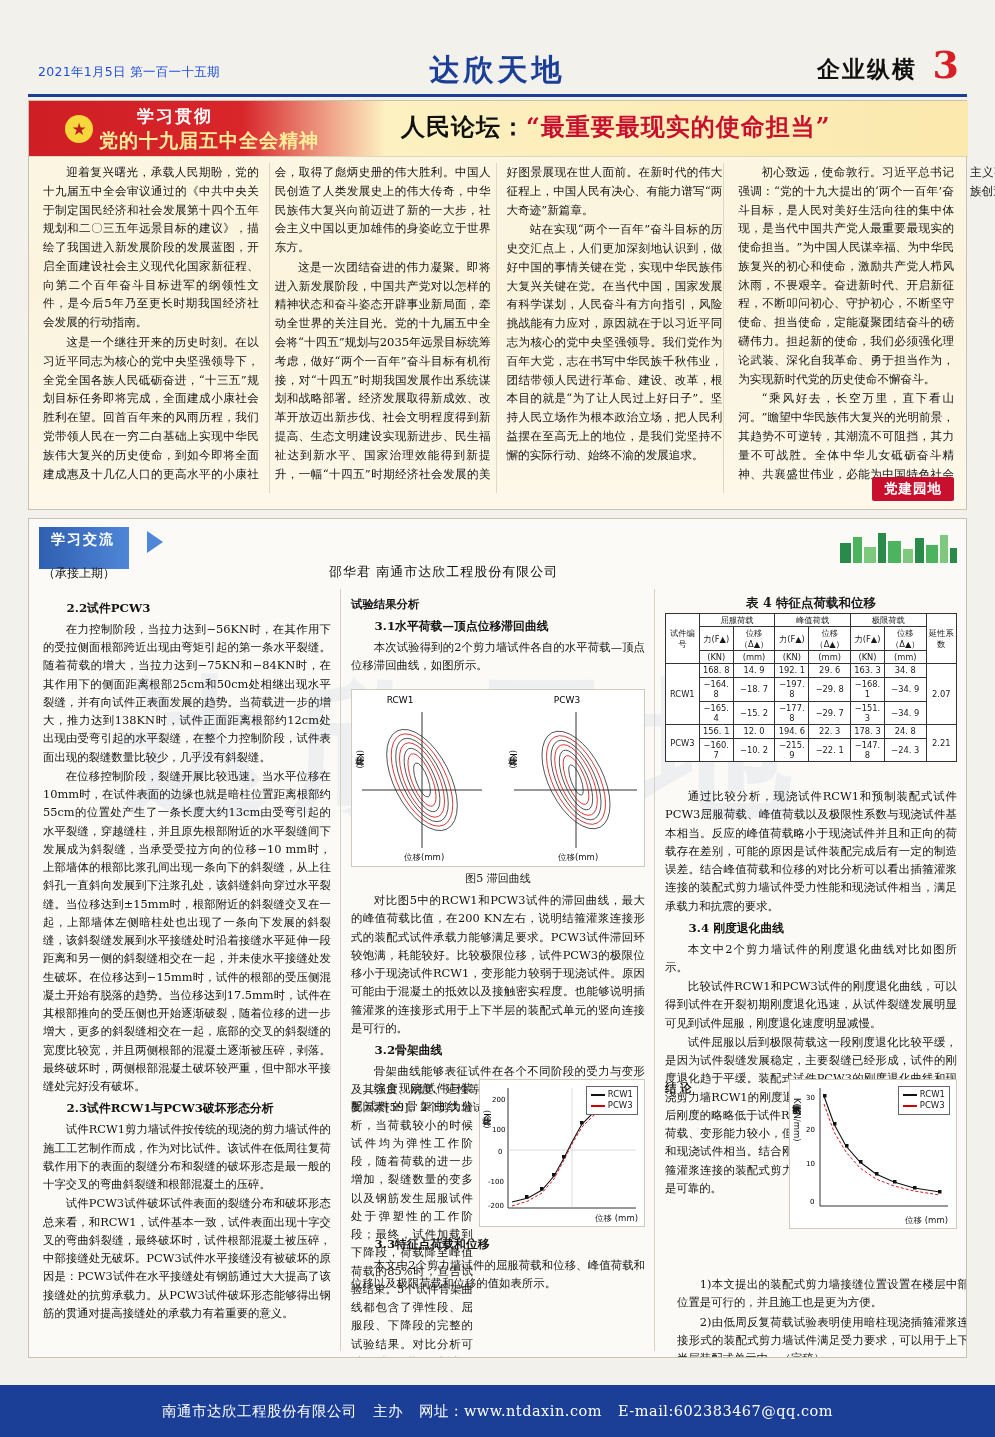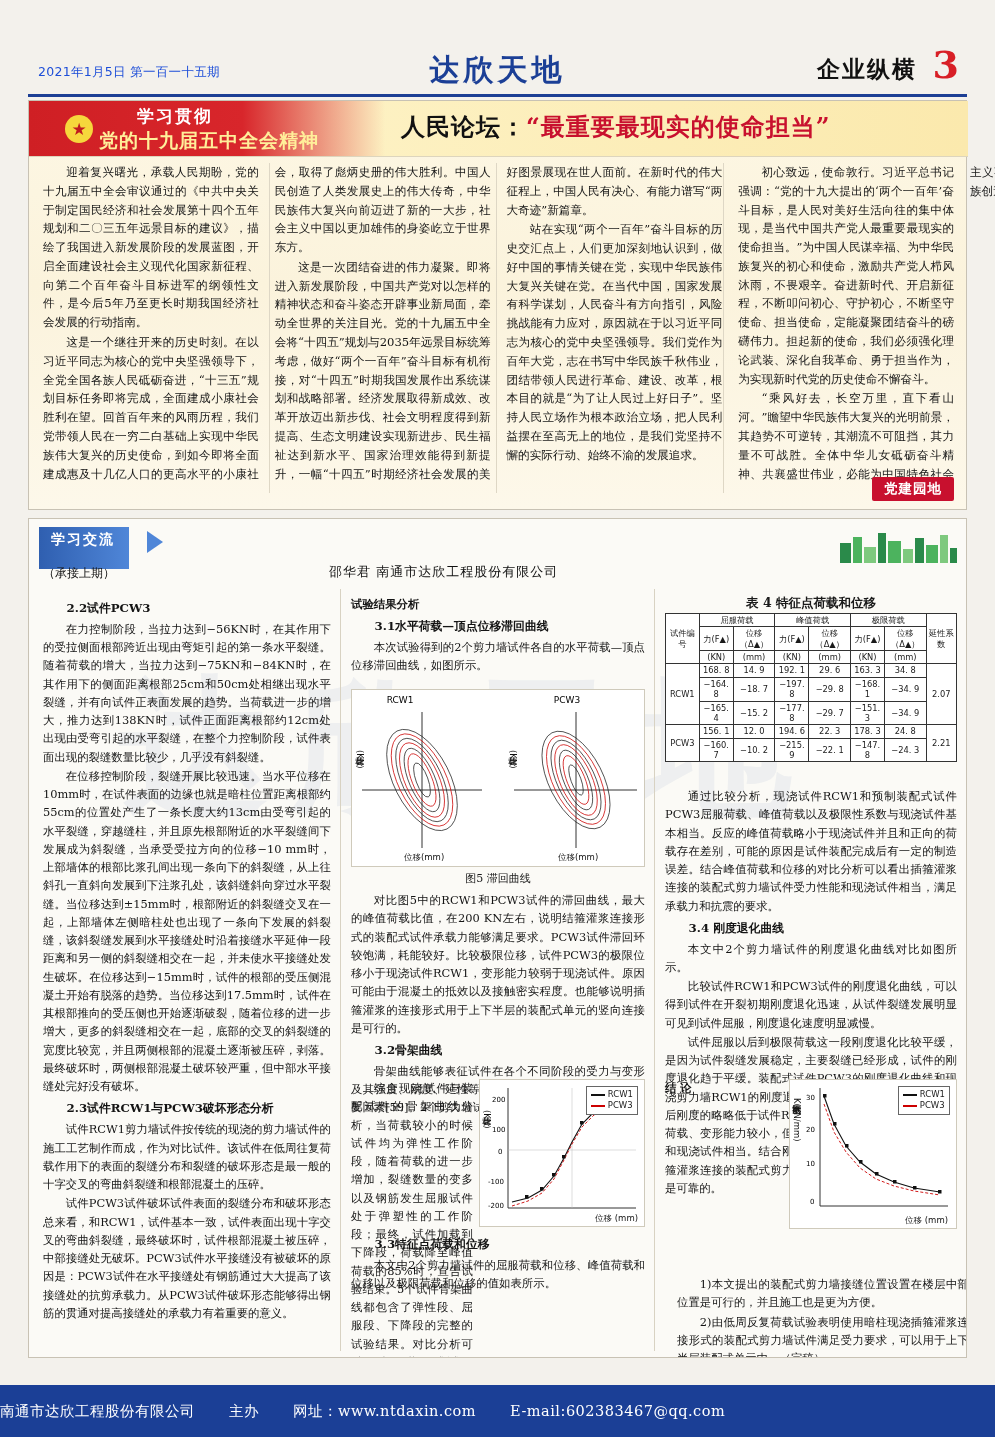--- a/index.html
+++ b/index.html
@@ -199,21 +199,21 @@
   }
   table.data th, table.data td {
     border: 1px solid #333; padding: 1px 2px; text-align:center;
     line-height:1.25;
   }
   table.data th { font-weight: normal; }
   
   .footer {
     position:absolute; left: 0; bottom: 0; width: 995px; height: 52px;
     background: #1b3f96; color:#fff;
-    display:flex; align-items:center; gap: 34px;
+    display:flex; align-items:center; justify-content:center; gap: 16px;
     font-family:"DejaVu Serif","Liberation Serif",serif;
     font-size: 14.5px; letter-spacing: .5px;
   }
   .footer span { white-space: nowrap; }
 </style>
 </head>
 <body>
 
 <div class="page">
 

